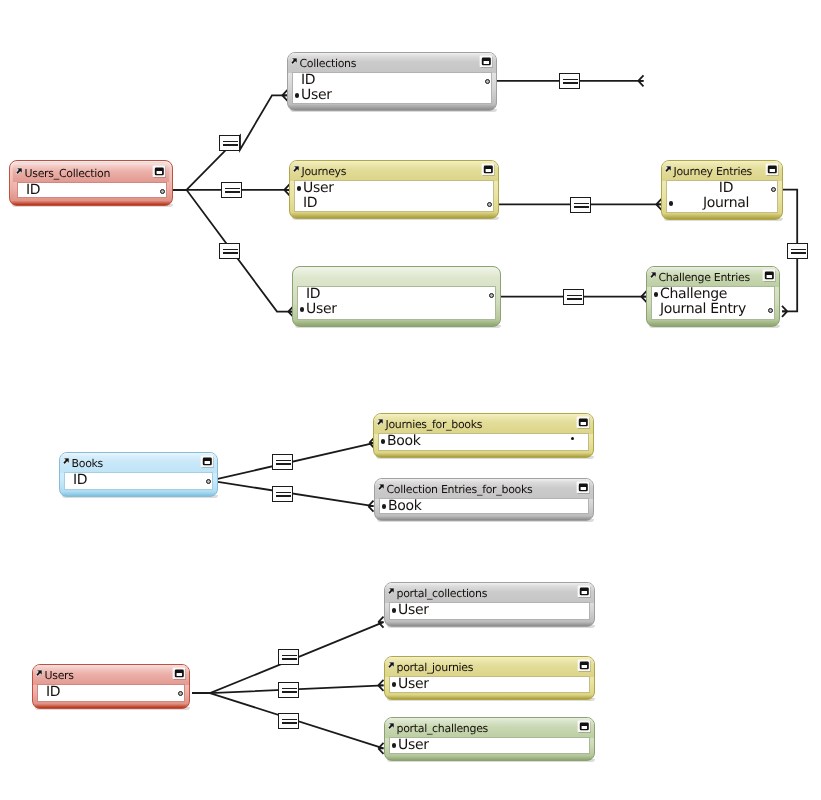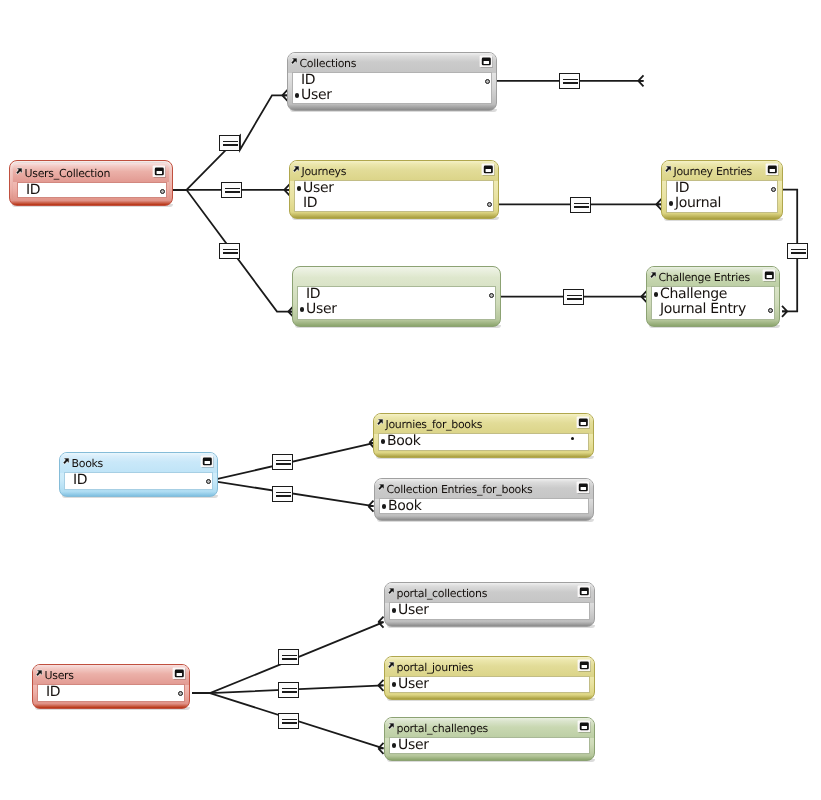--- a/index.html
+++ b/index.html
@@ -147,21 +147,21 @@
           <rect x="0" y="0" width="23" height="21" rx="1.6" fill="#fdfbfb" fill-opacity="0.94"></rect>
           <rect x="4.0" y="3.6" width="16.4" height="14.2" rx="2.5" fill="#121212"></rect>
           <rect x="7.2" y="9.8" width="10" height="5.4" rx="0.6" fill="#fff"></rect>
         </svg>
       </div>
     <div class="body">
       <div class="row"><span class="bullet"></span><span>User</span></div>
       <div class="row"><span>ID</span><span class="rdot"></span></div>
     </div>
   </div>
-  <div class="tbl c-yellow" style="left:661px;top:160px;width:122px;height:60px;">
+  <div class="tbl c-yellow" style="left:661px;top:160px;width:122px;height:60px;text-align:center;">
     <div class="hdr">
         <svg class="arrw" viewBox="0 0 14 14">
           <path d="M12.4 1.2 L12.4 9.6 L9.1 6.3 L3.8 12.6 L1.2 10.4 L6.5 4.1 L3.2 1.2 Z" fill="none" stroke="#f6f6f6" stroke-width="3" stroke-linejoin="round" stroke-opacity="0.92"></path>
           <path d="M12.4 1.2 L12.4 9.6 L9.1 6.3 L3.8 12.6 L1.2 10.4 L6.5 4.1 L3.2 1.2 Z" fill="#131313" stroke="#131313" stroke-width="0.7" stroke-linejoin="miter"></path>
         </svg>
         <span class="ttl">Journey Entries</span>
         <svg class="wicon" viewBox="-1 -1 26 24">
           <rect x="1.6" y="1.6" width="23" height="21" rx="1.6" fill="#000" fill-opacity="0.18"></rect>
           <rect x="0" y="0" width="23" height="21" rx="1.6" fill="#fdfbfb" fill-opacity="0.94"></rect>
           <rect x="4.0" y="3.6" width="16.4" height="14.2" rx="2.5" fill="#121212"></rect>

